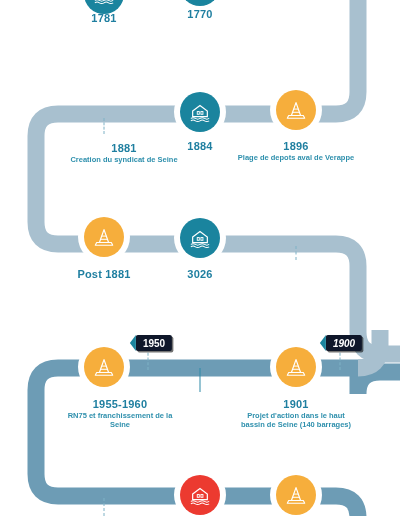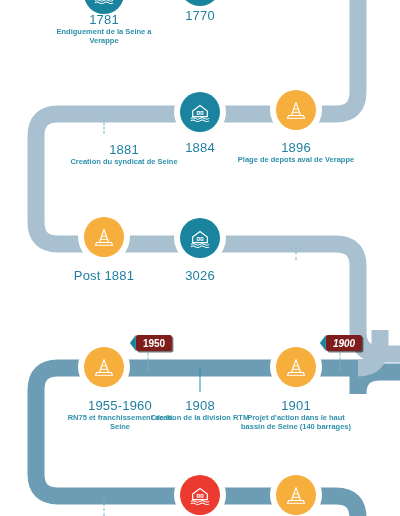--- a/index.html
+++ b/index.html
@@ -49,33 +49,33 @@
   
   .block{
     position:absolute;
     transform:translateX(-50%);
     text-align:center;
     color:#1f7fa0;
     line-height:1.18;
     width:120px;
   }
   .block .yr{
-    font-size:13px;font-weight:normal;display:block;margin-bottom:1px;
+    font-size:11px;font-weight:bold;display:block;margin-bottom:1px;
     color:#1f7fa0;letter-spacing:.2px;
   }
   .block .desc{
     font-size:7.5px;font-weight:bold;display:block;
     color:#2f90ad;
   }
 
   
   .chip{
     position:absolute;
     height:16px;
-    background:#7f1d1d;
+    background:#0f172a;
     color:#ffffff;
     font-size:10px;font-weight:bold;
     display:flex;align-items:center;justify-content:center;
     padding:0 7px;
     border-radius:2px;
     transform:translate(-50%,-50%);
     box-shadow:1.5px 1.5px 0 rgba(0,0,0,.55);
   }
   .chip .tail{
     position:absolute;top:0;width:0;height:0;
@@ -248,21 +248,20 @@
     <span class="tail"></span>
     <span>1950</span>
   </div>
   <div class="chip left-tail" style="left:344px;top:343px;font-style:italic;">
     <span class="tail"></span>
     <span>1900</span>
   </div>
 
   <div class="block" style="left:104px;top:12px;">
     <span class="yr">1781</span>
-    <span class="desc">Endiguement de la Seine a Verappe</span>
   </div>
 
   <div class="block" style="left:200px;top:8px;">
     <span class="yr">1770</span>
     <span class="desc"></span>
   </div>
 
   <div class="block" style="left:104px;top:142px;padding-left:40px;">
     <span class="yr">1881</span>
     <span class="desc">Creation du syndicat de Seine</span>
@@ -286,23 +285,19 @@
     <span class="yr">3026</span>
     <span class="desc"></span>
   </div>
 
 
   <div class="block" style="left:120px;top:398px;">
     <span class="yr">1955-1960</span>
     <span class="desc">RN75 et franchissement de la Seine</span>
   </div>
 
-  <div class="block" style="left:200px;top:398px;">
-    <span class="yr">1908</span>
-    <span class="desc">Creation de la division RTM</span>
-  </div>
 
   <div class="block" style="left:296px;top:398px;">
     <span class="yr">1901</span>
     <span class="desc">Projet d'action dans le haut bassin de Seine (140 barrages)</span>
   </div>
 
 </div>
 
 </body></html>

